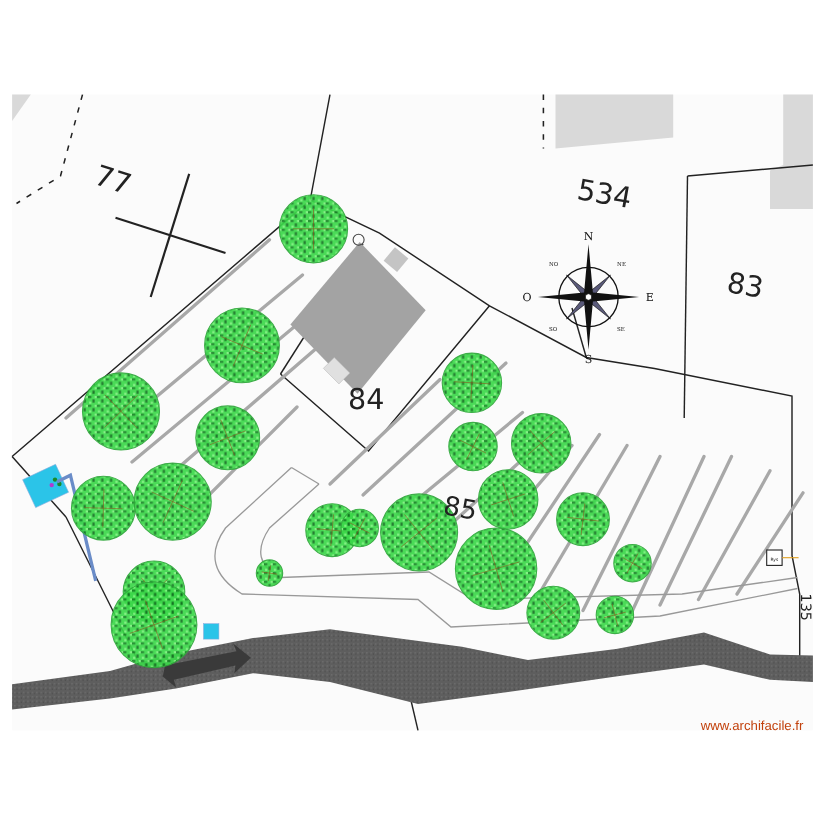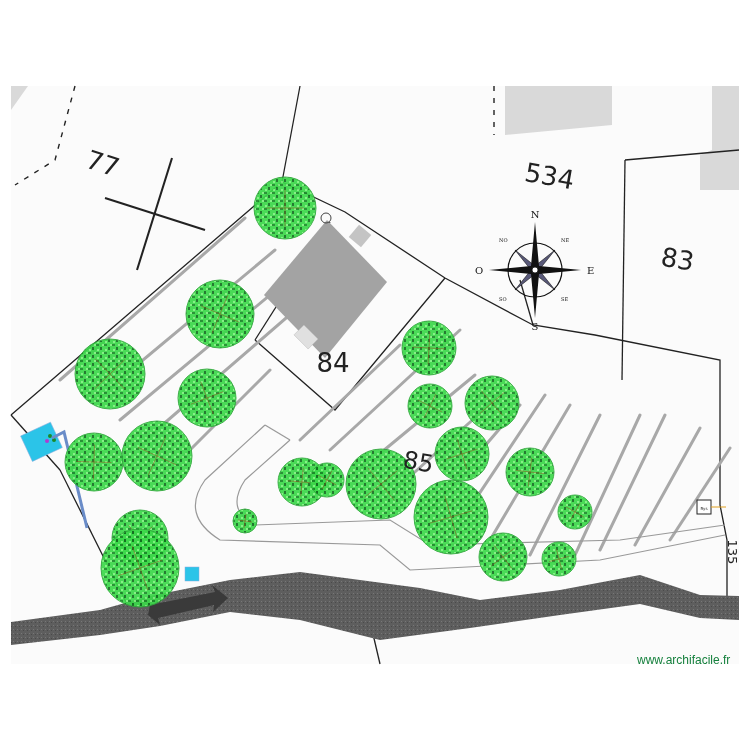--- a/index.html
+++ b/index.html
@@ -1,20 +1,20 @@
 <!DOCTYPE html>
 <html><head>
 <meta charset="utf-8">
 <style>
   html, body { margin: 0; padding: 0; background: #ffffff; }
   body { width: 750px; height: 750px; position: relative; overflow: hidden; font-family: "DejaVu Sans", sans-serif; }
   #plan { position: absolute; left: 0; top: 0; width: 750px; height: 750px; }
   .parcel-label { font-family: "DejaVu Sans", sans-serif; fill: #222; }
   .compass-label { font-family: "DejaVu Serif", serif; fill: #111; }
-  .watermark { position: absolute; left: 637px; top: 653px; font-family: "Liberation Sans", sans-serif; font-size: 12px; color: #15803d; }
+  .watermark { position: absolute; left: 637px; top: 653px; font-family: "Liberation Sans", sans-serif; font-size: 12px; color: #c2410c; }
   .tree { cursor: pointer; }
 </style>
 </head>
 <body>
 
 <svg id="plan" viewBox="0 0 750 750" xmlns="http://www.w3.org/2000/svg">
   <defs>
     <pattern id="foliage" width="8" height="8" patternUnits="userSpaceOnUse">
       <rect width="8" height="8" fill="#3cd84a"></rect>
       <rect x="0" y="0" width="3" height="2" fill="#1a8a28"></rect>

